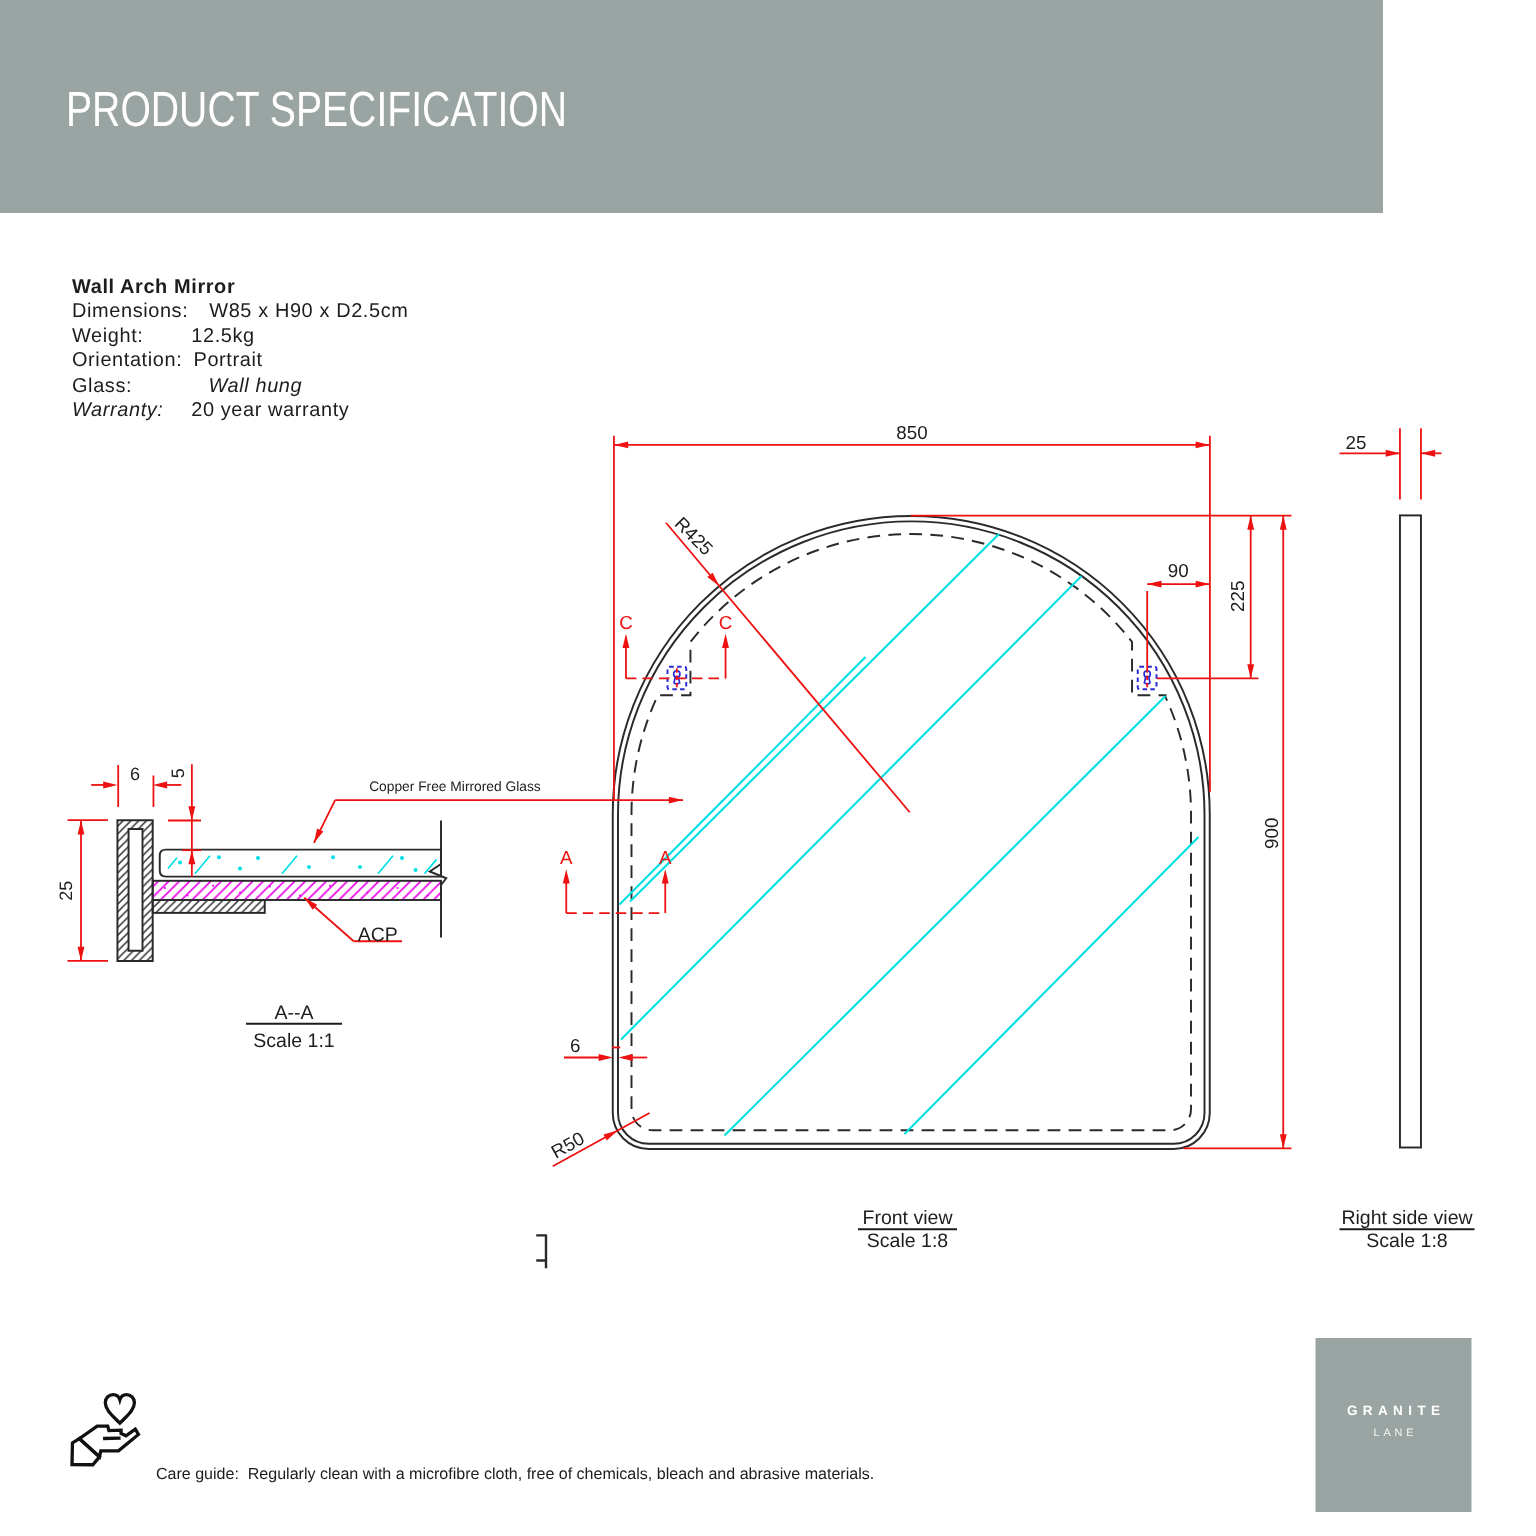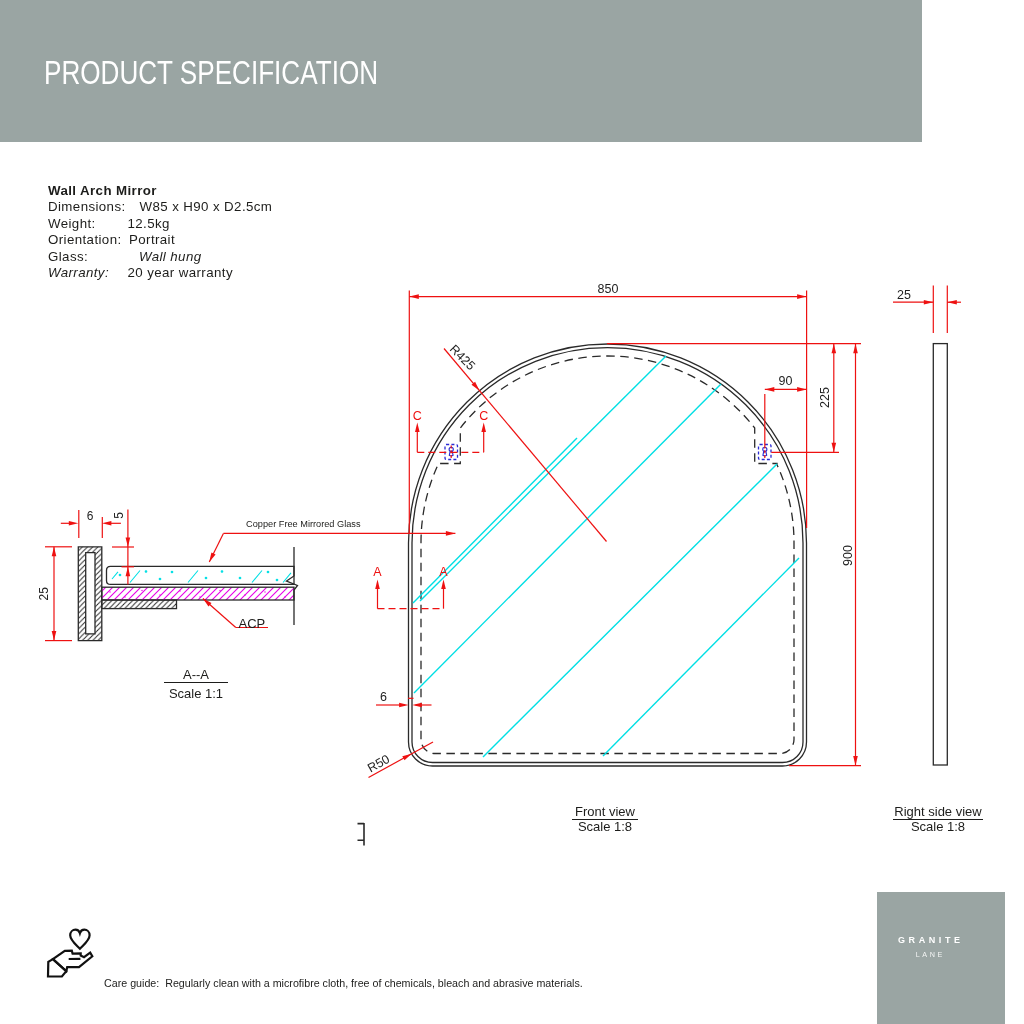--- a/index.html
+++ b/index.html
@@ -4,21 +4,21 @@
 <style>
   html,body{margin:0;padding:0;}
   body{width:1024px;height:1024px;position:relative;background:#fff;overflow:hidden;
        font-family:"Liberation Sans", sans-serif;}
   .hdr{position:absolute;left:0;top:0;width:922px;height:142px;background:#9aa5a3;}
   .hdr h1{margin:0;position:absolute;left:44px;top:56px;font-size:33px;line-height:33px;font-weight:400;
        letter-spacing:0;color:#ffffff;transform:scaleX(0.791);transform-origin:0 0;}
   .info{position:absolute;left:0;top:0;font-size:13.3px;line-height:1;letter-spacing:0.4px;color:#1d1d1b;}
   .info div{position:absolute;white-space:pre;}
   .lab{left:48px;}
-  .logo{position:absolute;left:877px;top:892px;width:104px;height:133px;background:#9aa5a3;padding-left:24px;}
+  .logo{position:absolute;left:877px;top:892px;width:104px;height:116px;background:#9aa5a3;}
   .logo .g{position:absolute;left:0;top:43px;width:104px;text-align:center;color:#fff;
        font-size:9px;font-weight:bold;letter-spacing:3.6px;text-indent:3.6px;}
   .logo .l{position:absolute;left:0;top:58px;width:104px;text-align:center;color:#f4f6f5;
        font-size:7.2px;letter-spacing:2.6px;text-indent:2.6px;}
   .care{position:absolute;left:104px;top:978px;font-size:10.7px;line-height:1;color:#1d1d1b;text-align:right;}
   svg text{font-family:"Liberation Sans", sans-serif;}
 </style>
 </head>
 <body>
 <div class="hdr">

